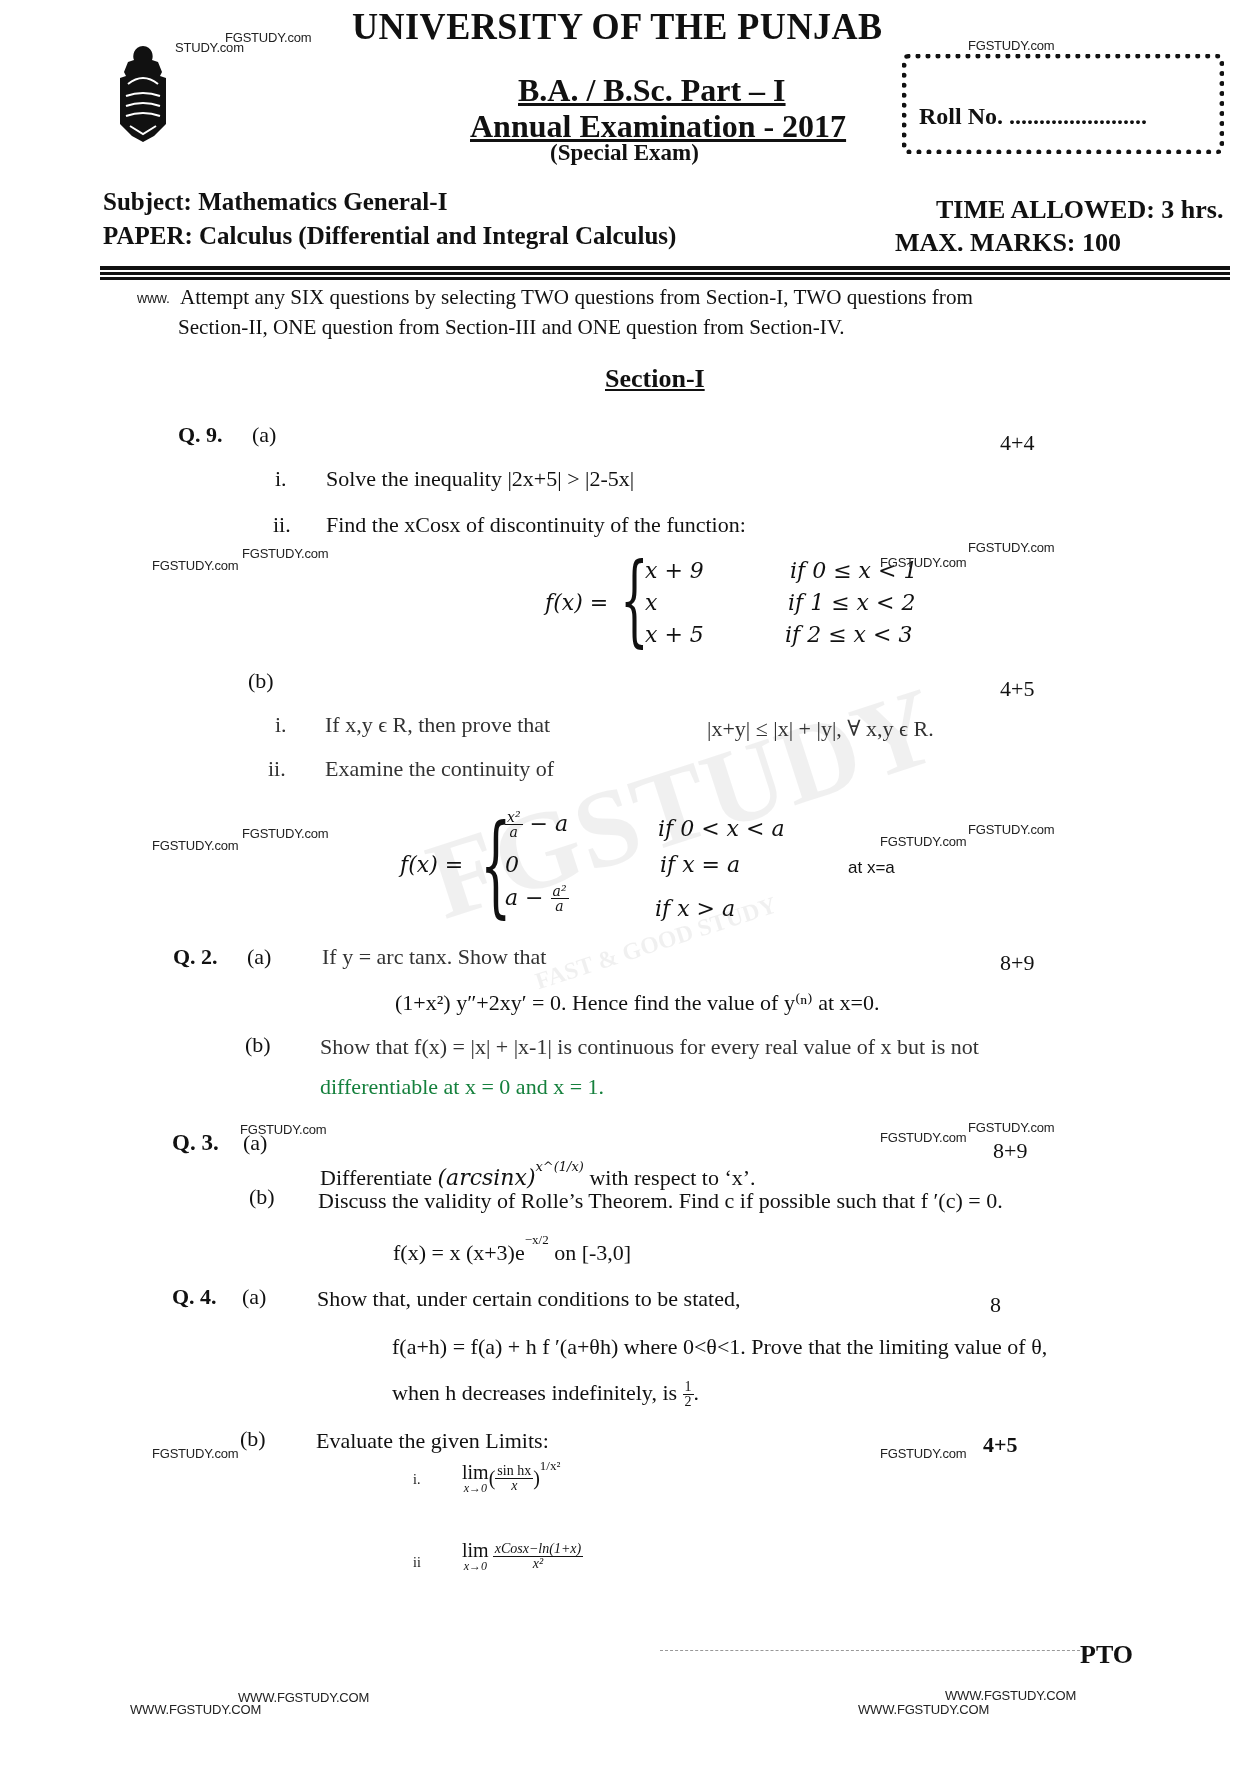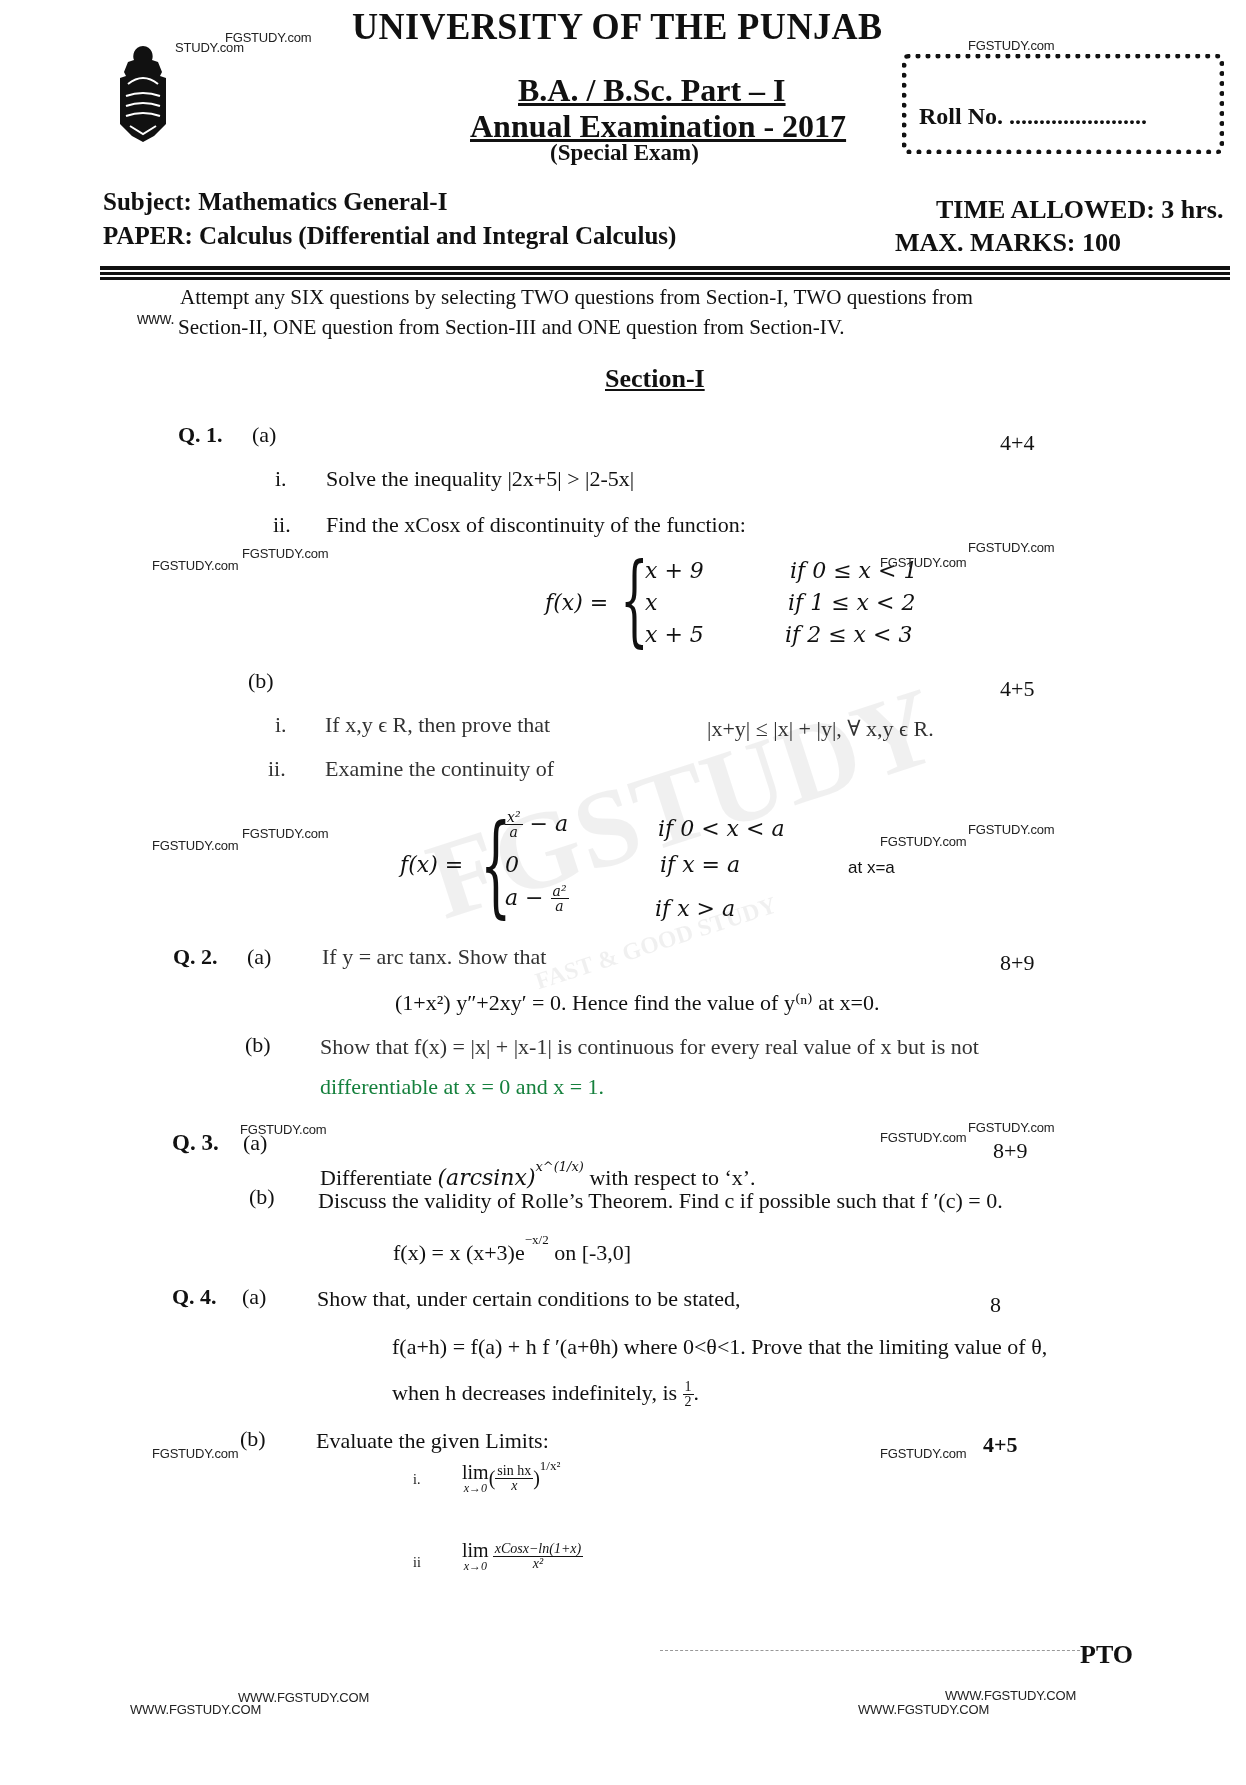--- a/index.html
+++ b/index.html
@@ -55,27 +55,27 @@
 
 <div class="abs hdr" style="left:103px; top:188px; font-size:25px;">Subject: Mathematics General-I</div>
 <div class="abs hdr" style="left:103px; top:222px; font-size:25px;">PAPER: Calculus (Differential and Integral Calculus)</div>
 <div class="abs hdr" style="left:936px; top:195px; font-size:26px;">TIME ALLOWED: 3 hrs.</div>
 <div class="abs hdr" style="left:895px; top:228px; font-size:26px;">MAX. MARKS: 100</div>
 
 <div class="rule" style="top:266px; height:4px;"></div>
 <div class="rule" style="top:272px; height:3px;"></div>
 <div class="rule" style="top:277px; height:3px;"></div>
 
-<div class="wm" style="left:137px; top:290px; font-size:16px;margin-top:20px;">www.</div>
+<div class="wm" style="left:137px; top:290px; font-size:14px;">www.</div>
 <div class="abs txt" style="left:180px; top:284px; font-size:22px; transform:scaleX(0.96); transform-origin:left;">Attempt any SIX questions by selecting TWO questions from Section-I, TWO questions from</div>
 <div class="abs txt" style="left:178px; top:314px; font-size:22px; transform:scaleX(0.96); transform-origin:left;">Section-II, ONE question from Section-III and ONE question from Section-IV.</div>
 
 <div class="abs b u" style="left:605px; top:364px; font-size:26px;">Section-I</div>
 
-<div class="abs q" style="left:178px; top:422px;">Q. 1.</div>
+<div class="abs q" style="left:178px; top:422px;">Q. 9.</div>
 <div class="abs txt" style="left:252px; top:422px;">(a)</div>
 <div class="abs mk" style="left:1000px; top:430px;">4+4</div>
 
 <div class="abs txt" style="left:275px; top:466px;">i.</div>
 <div class="abs txt" style="left:326px; top:466px;">Solve the inequality |2x+5| &gt; |2-5x|</div>
 <div class="abs txt" style="left:273px; top:512px;">ii.</div>
 <div class="abs txt" style="left:326px; top:512px;">Find the xCosx of discontinuity of the function:</div>
 
 <div class="abs math" style="left:545px; top:590px;">f(x) =</div>
 <div class="abs brace" style="left:620px; top:550px; font-size:100px; line-height:100px; transform:scaleX(0.45); transform-origin:left;">{</div>

